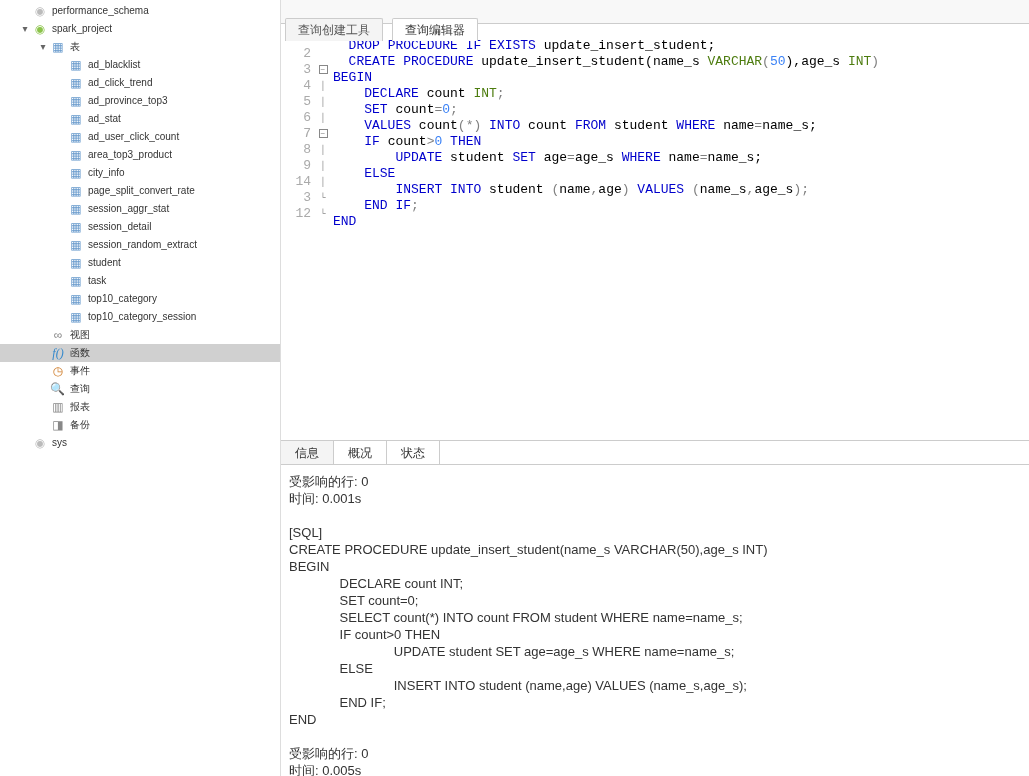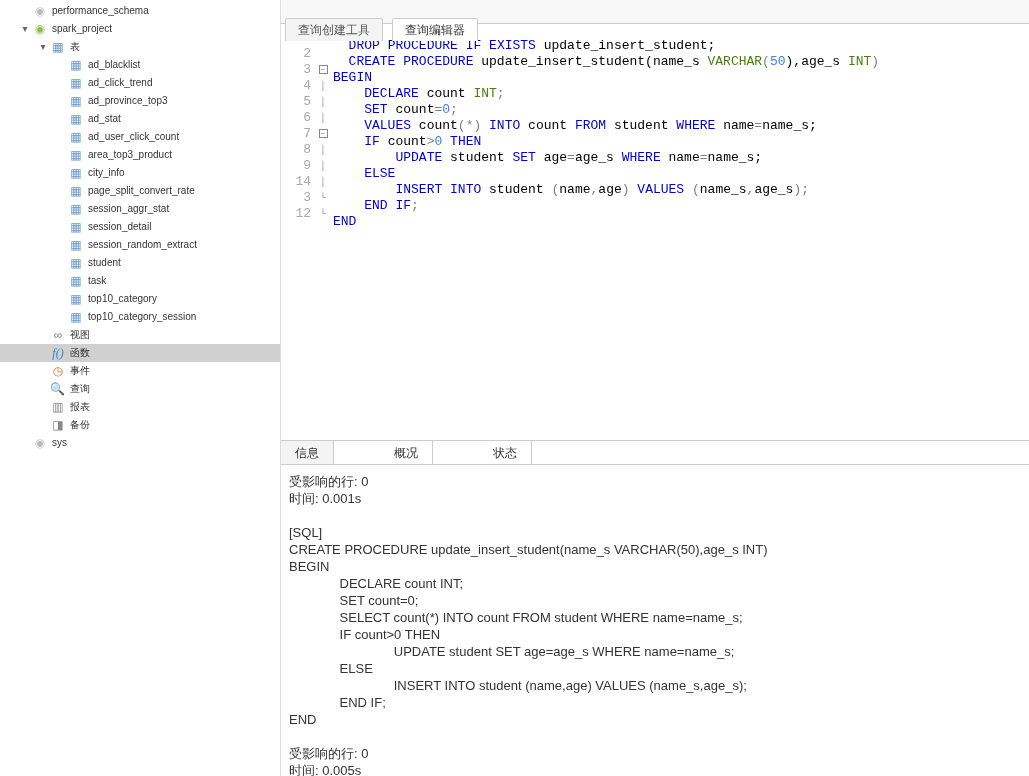--- a/index.html
+++ b/index.html
@@ -35,21 +35,21 @@
 .fold-box { border: 1px solid #888; width: 9px; height: 9px; display: inline-flex; align-items: center; justify-content: center; font-size: 8px; line-height: 7px; background: #fff; }
 .code { flex: 1; padding-left: 4px; margin-top: 8px; }
 .code-line { height: 16px; line-height: 16px; white-space: pre; }
 .kw { color: #0000cc; }
 .id { color: #000; }
 .num { color: #3b82f6; }
 .op { color: #808080; }
 .type { color: #4d7c0f; }
 
 .results { height: 336px; border-top: 1px solid #ccc; display: flex; flex-direction: column; }
-.result-tabs { height: 24px; display: flex; border-bottom: 1px solid #ccc; background: #fff; gap: 46px; }
+.result-tabs { height: 24px; display: flex; border-bottom: 1px solid #ccc; background: #fff; }
 .result-tab { padding: 4px 14px; border-right: 1px solid #ccc; font-size: 12px; cursor: pointer; }
 .result-tab.active { background: #f4f4f4; }
 .result-body { flex: 1; padding: 8px 8px; font-size: 13px; color: #333; overflow-y: auto; line-height: 17px; font-family: "Microsoft YaHei", Arial, sans-serif; }
 .result-body .mono { font-family: "Microsoft YaHei", Arial, sans-serif; white-space: pre; }
 </style>
 </head>
 <body>
 
 <div class="sidebar" id="sidebar">
     <div class="tree-item" style="padding-left: 18px;">

